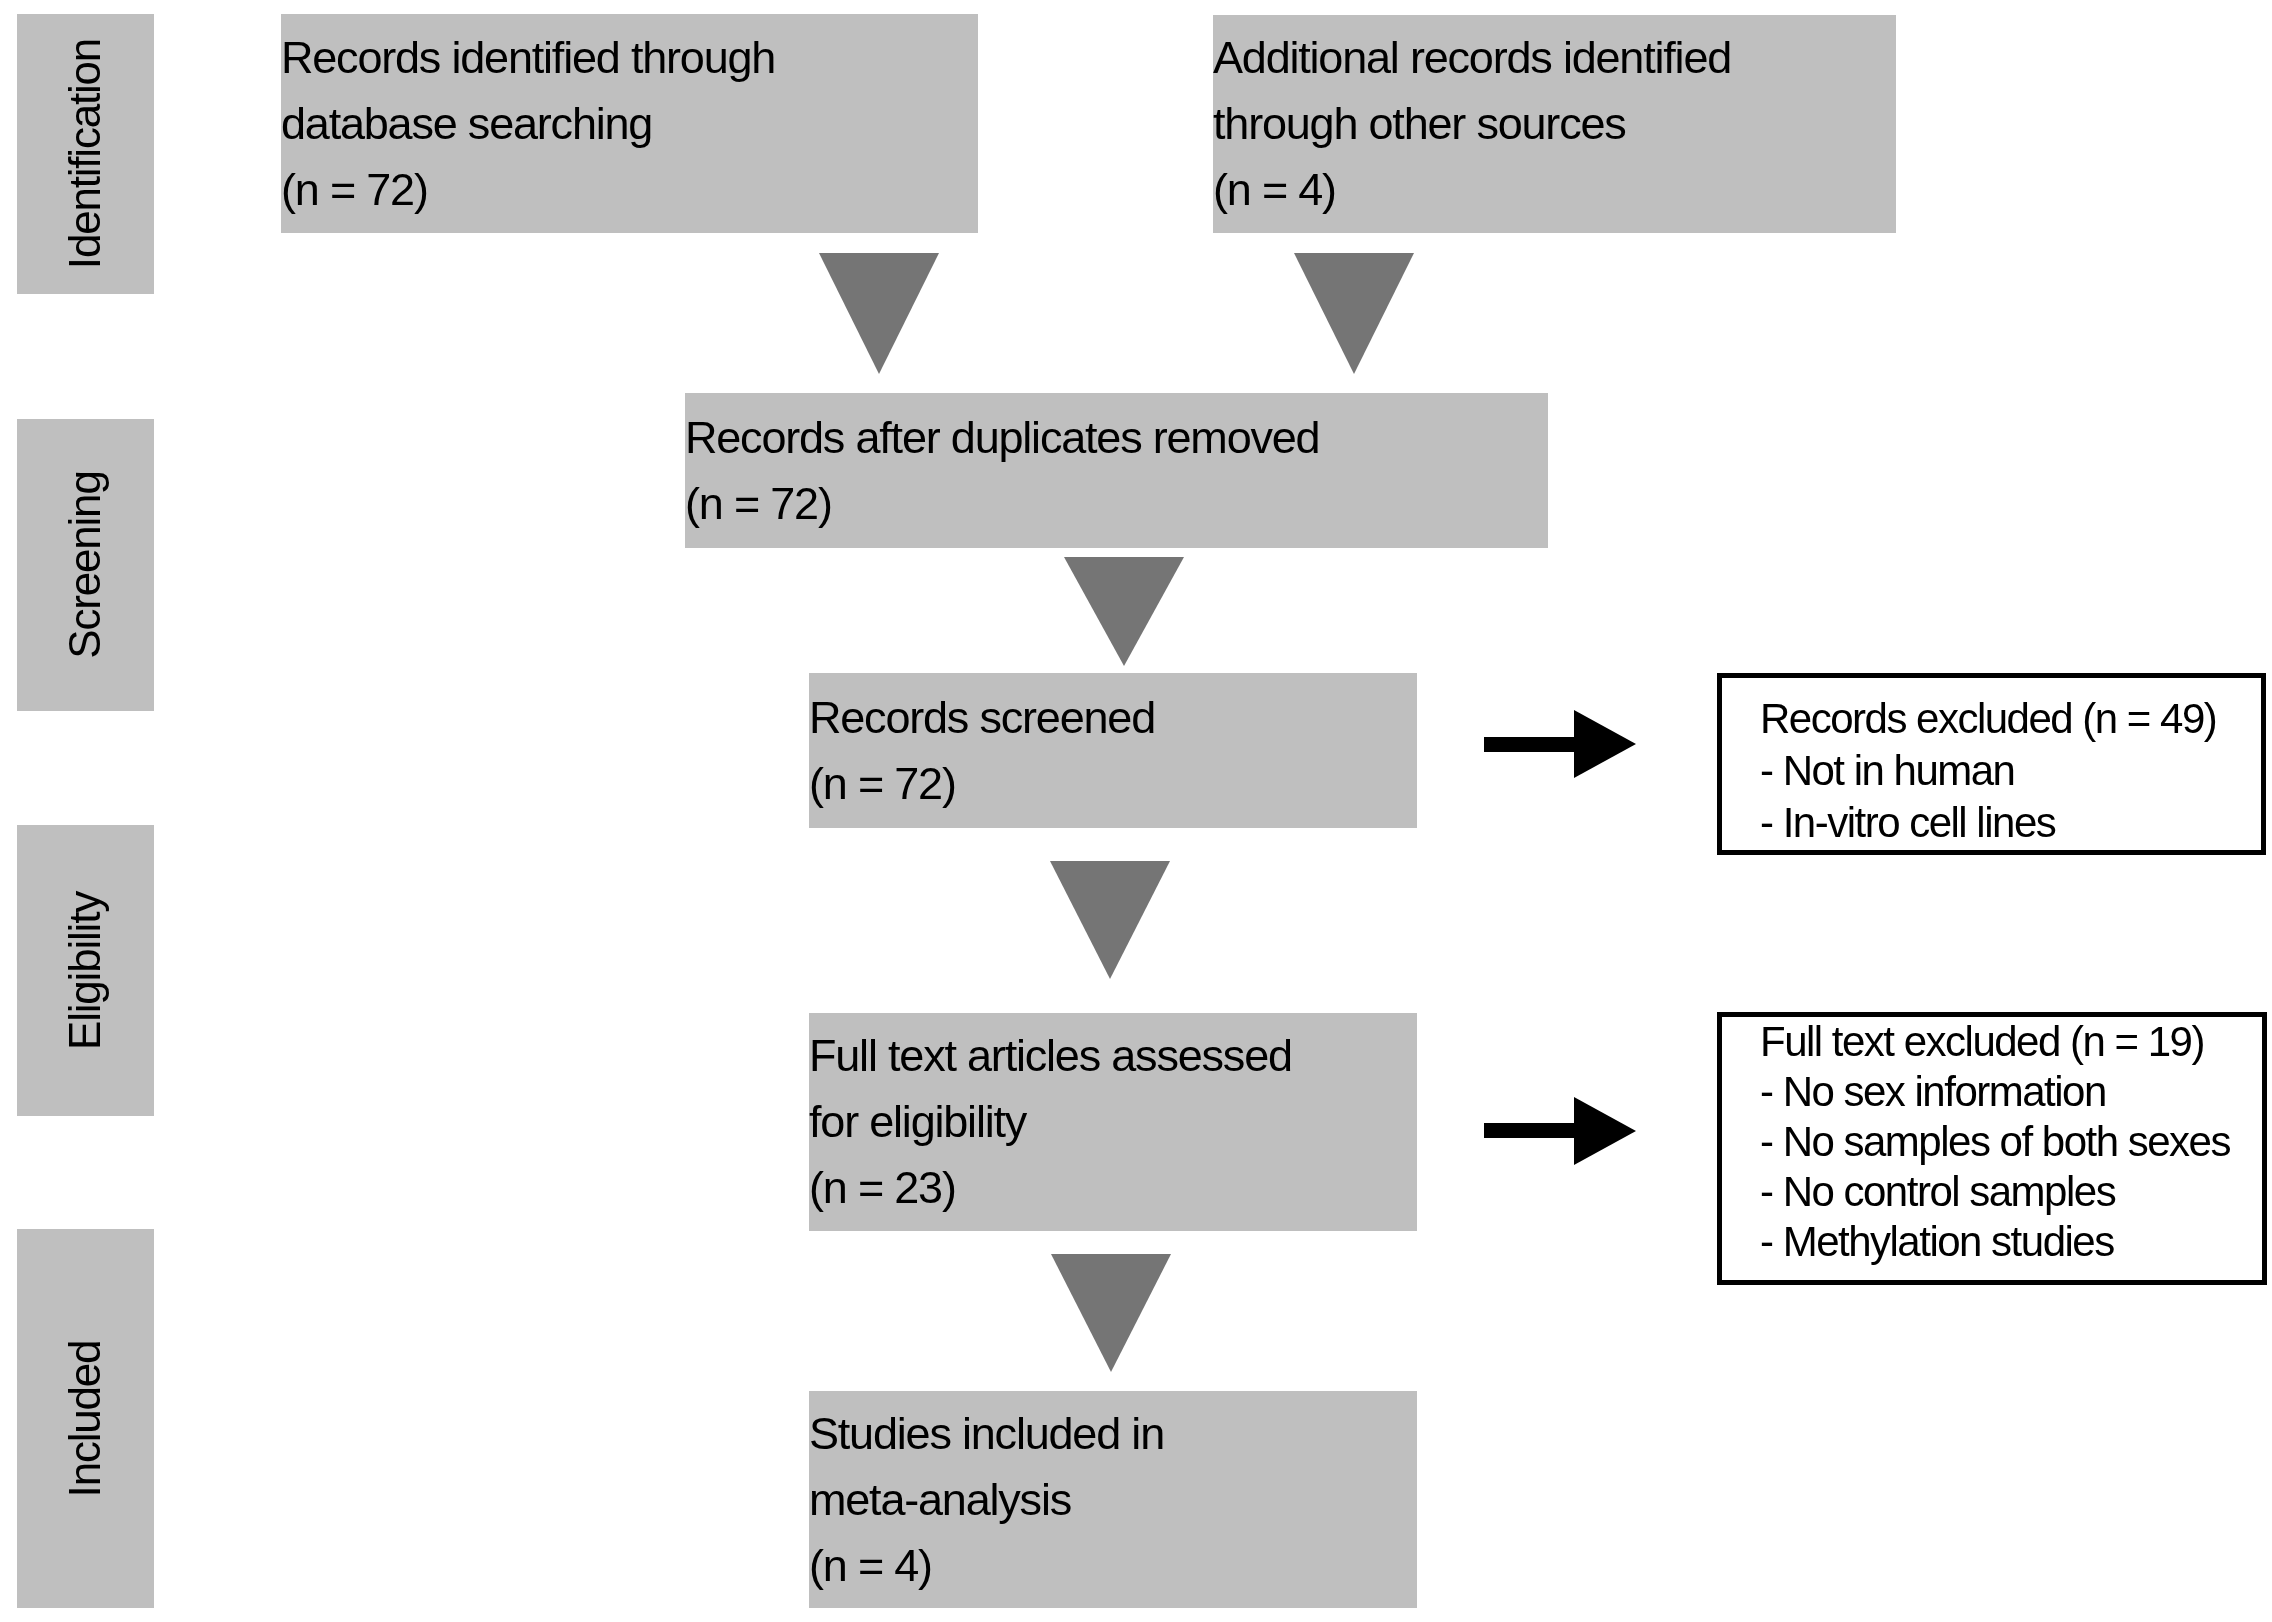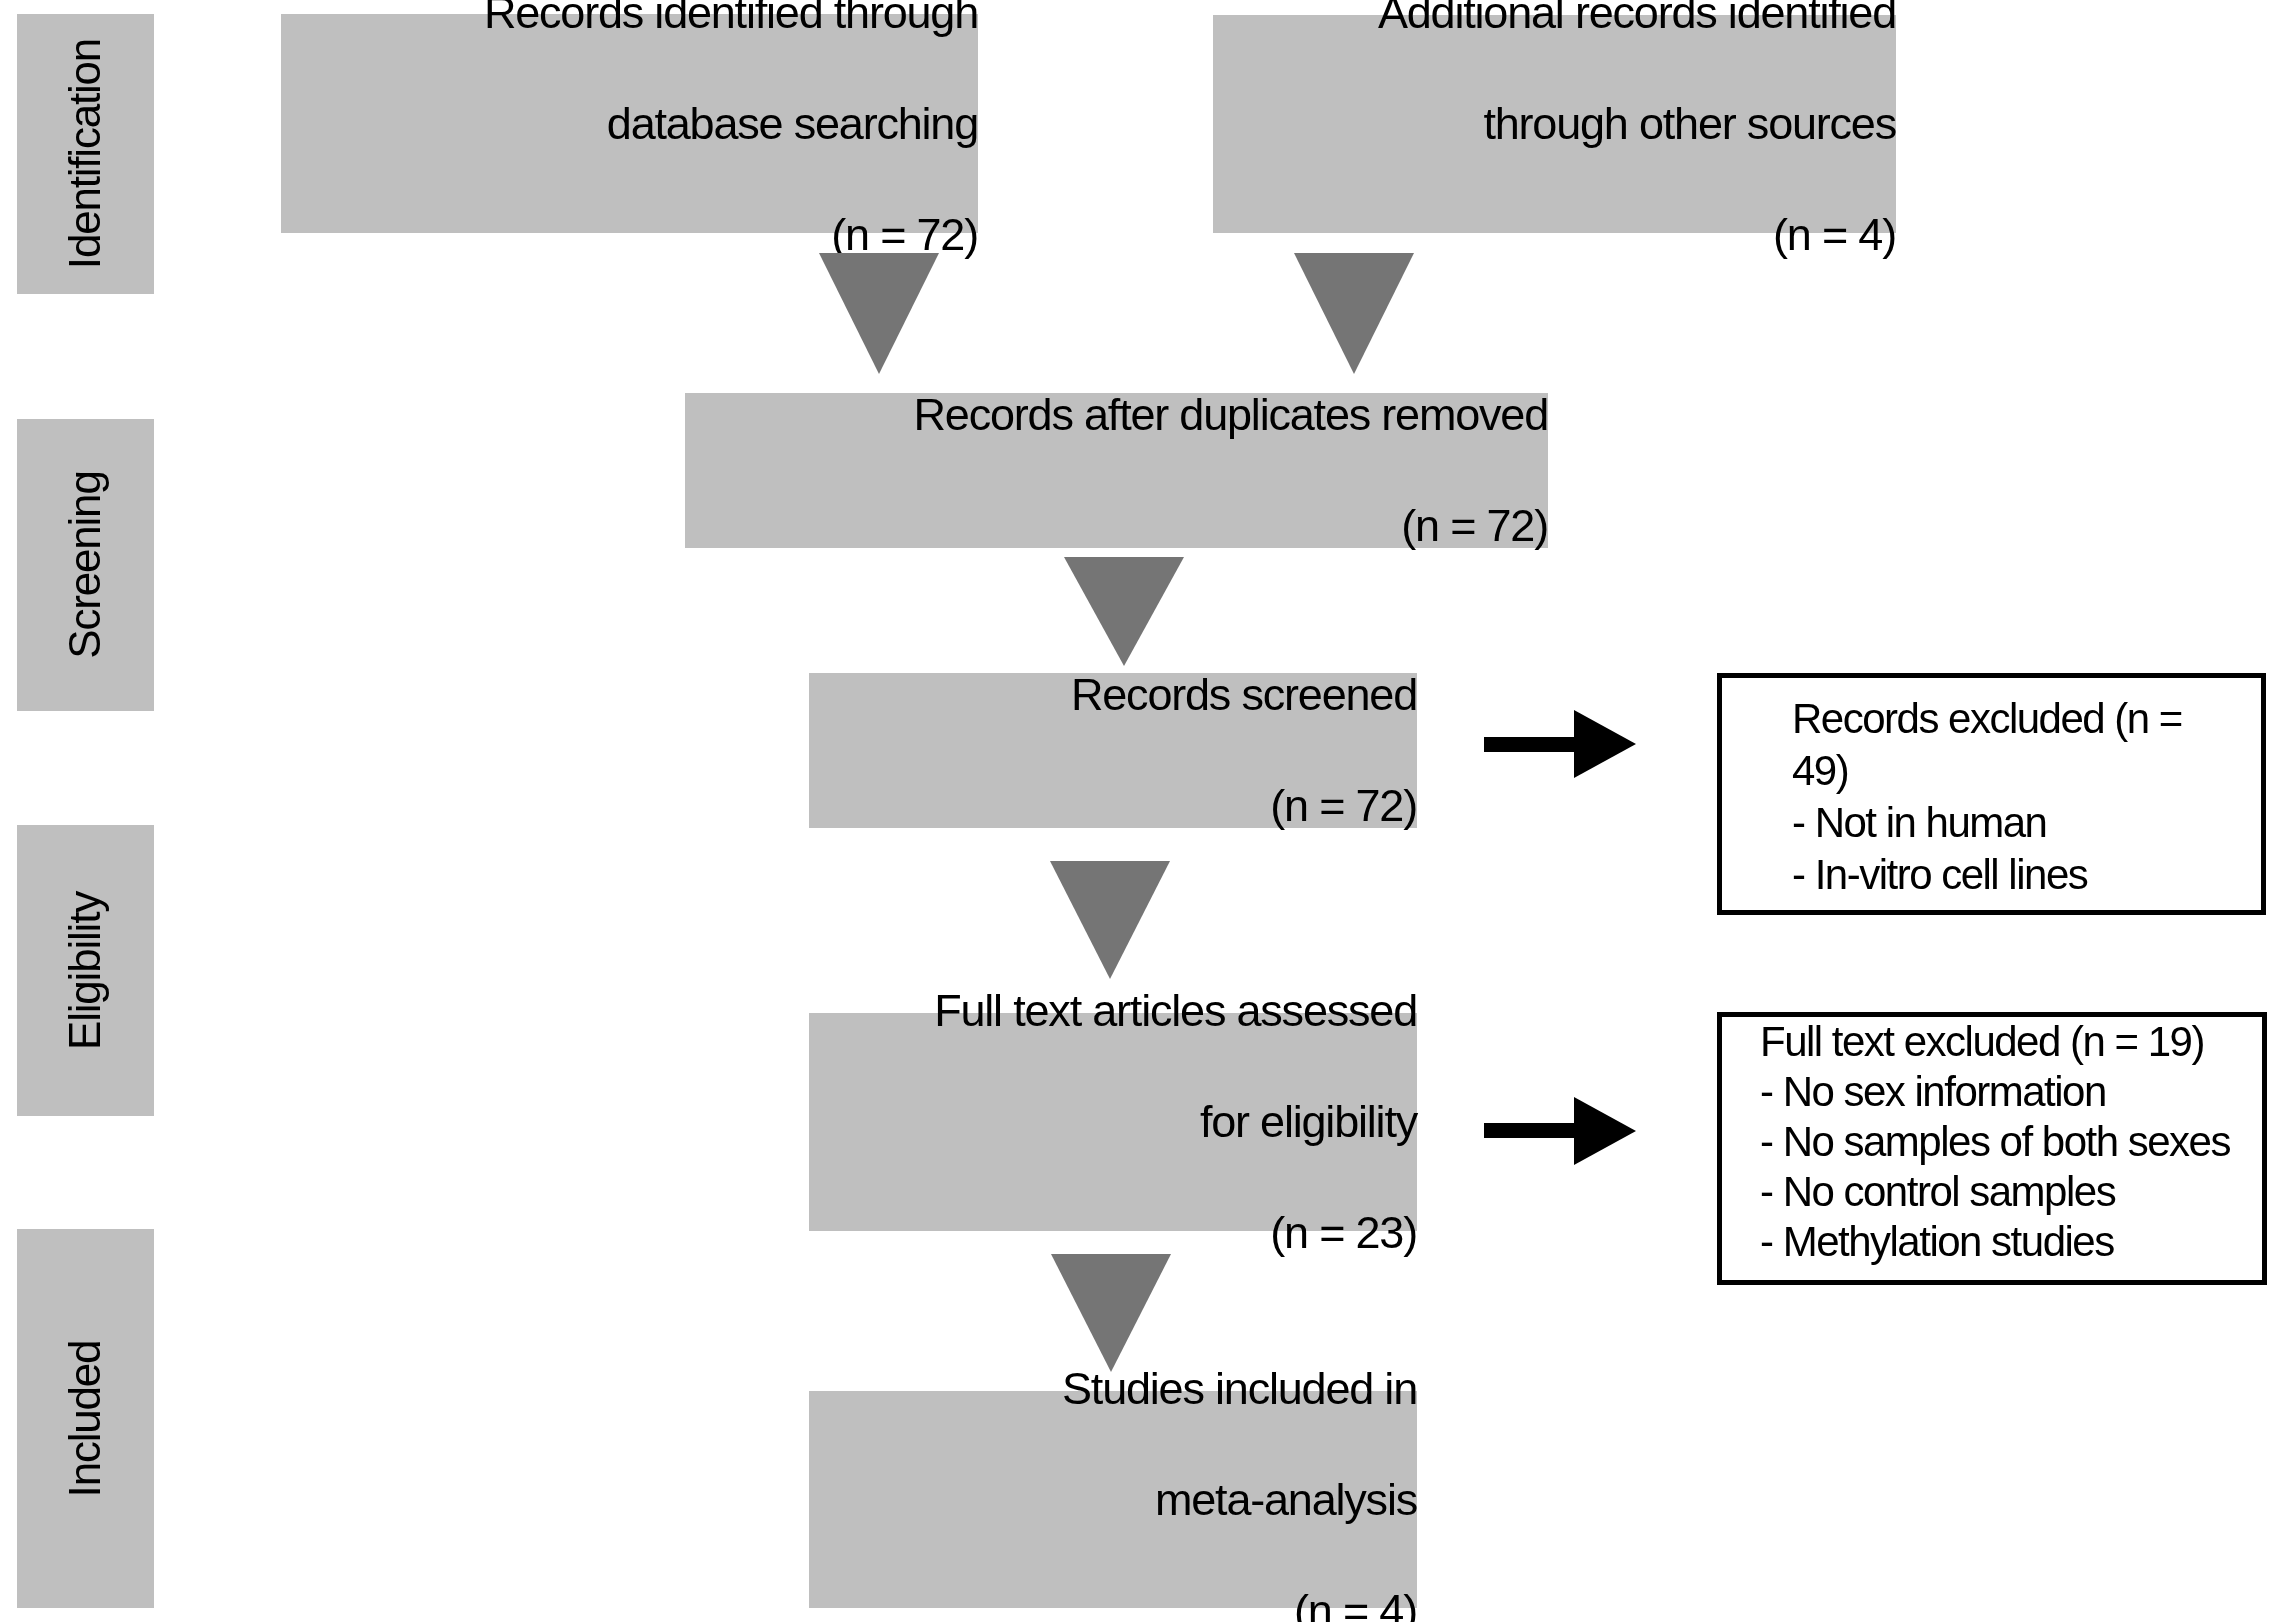--- a/index.html
+++ b/index.html
@@ -37,28 +37,27 @@
     font-size:44px;
     letter-spacing:-1.2px;
     color:var(--text);
   }
   
   .fbox{
     position:absolute;
     background:var(--box-fill);
     display:flex;
     flex-direction:column;
-    align-items:flex-end;
+    align-items:flex-start;
     justify-content:center;
     text-align:center;
     font-size:45px;
     letter-spacing:-1.2px;
     line-height:66px;
     color:var(--text);
-    gap:45px;
   }
   
   .xbox{
     position:absolute;
     background:var(--background);
     border:5.5px solid var(--border-black);
     font-size:42px;
     letter-spacing:-1.5px;
     color:var(--text);
     text-align:left;
@@ -129,21 +128,21 @@
   <div class="tri-down" style="left:1064px;top:557px;border-top:109px solid var(--connector-gray);"></div>
 
   <div class="fbox" style="left:809px;top:673px;width:608px;height:155px;">
     <span>Records screened</span>
     <span>(n = 72)</span>
   </div>
 
   <div class="arrow-shaft" style="left:1484px;top:737px;"></div>
   <div class="arrow-head" style="left:1574px;top:710px;"></div>
 
-  <div class="xbox" style="left:1717px;top:673px;width:549px;height:242px;padding-left:32px;">
+  <div class="xbox" style="left:1717px;top:673px;width:549px;height:182px;">
     <div class="inner">
       <span class="line">Records excluded (n = 49)</span>
       <span class="line">- Not in human</span>
       <span class="line">- In-vitro cell lines</span>
     </div>
   </div>
 
   <div class="tri-down" style="left:1050px;top:861px;border-top:118px solid var(--connector-gray);"></div>
 
   <div class="fbox" style="left:809px;top:1013px;width:608px;height:218px;">

